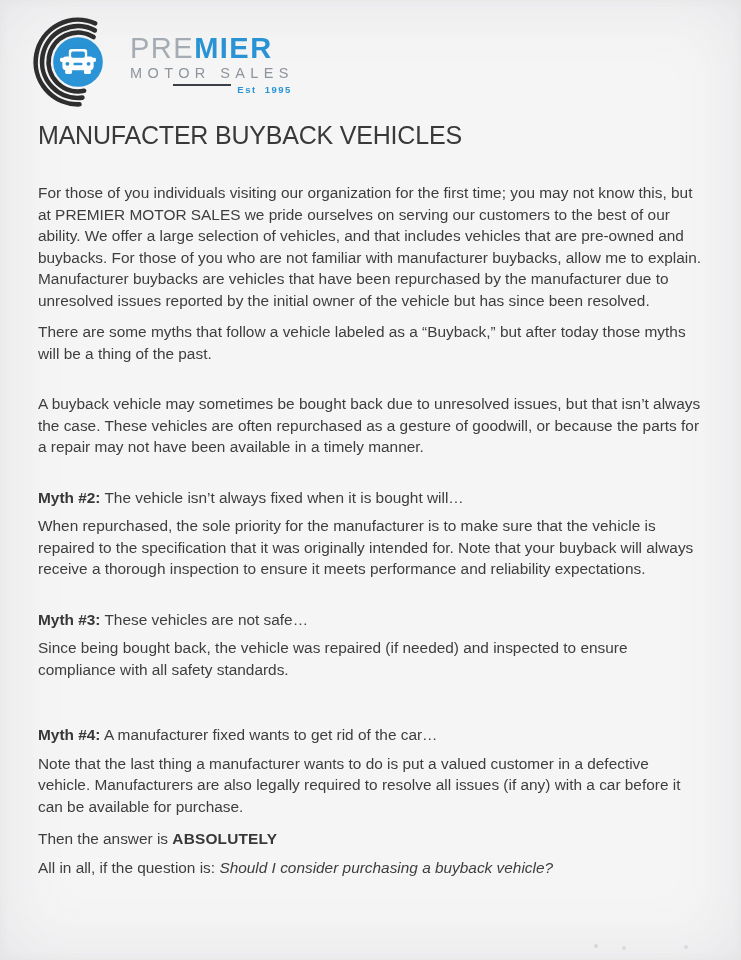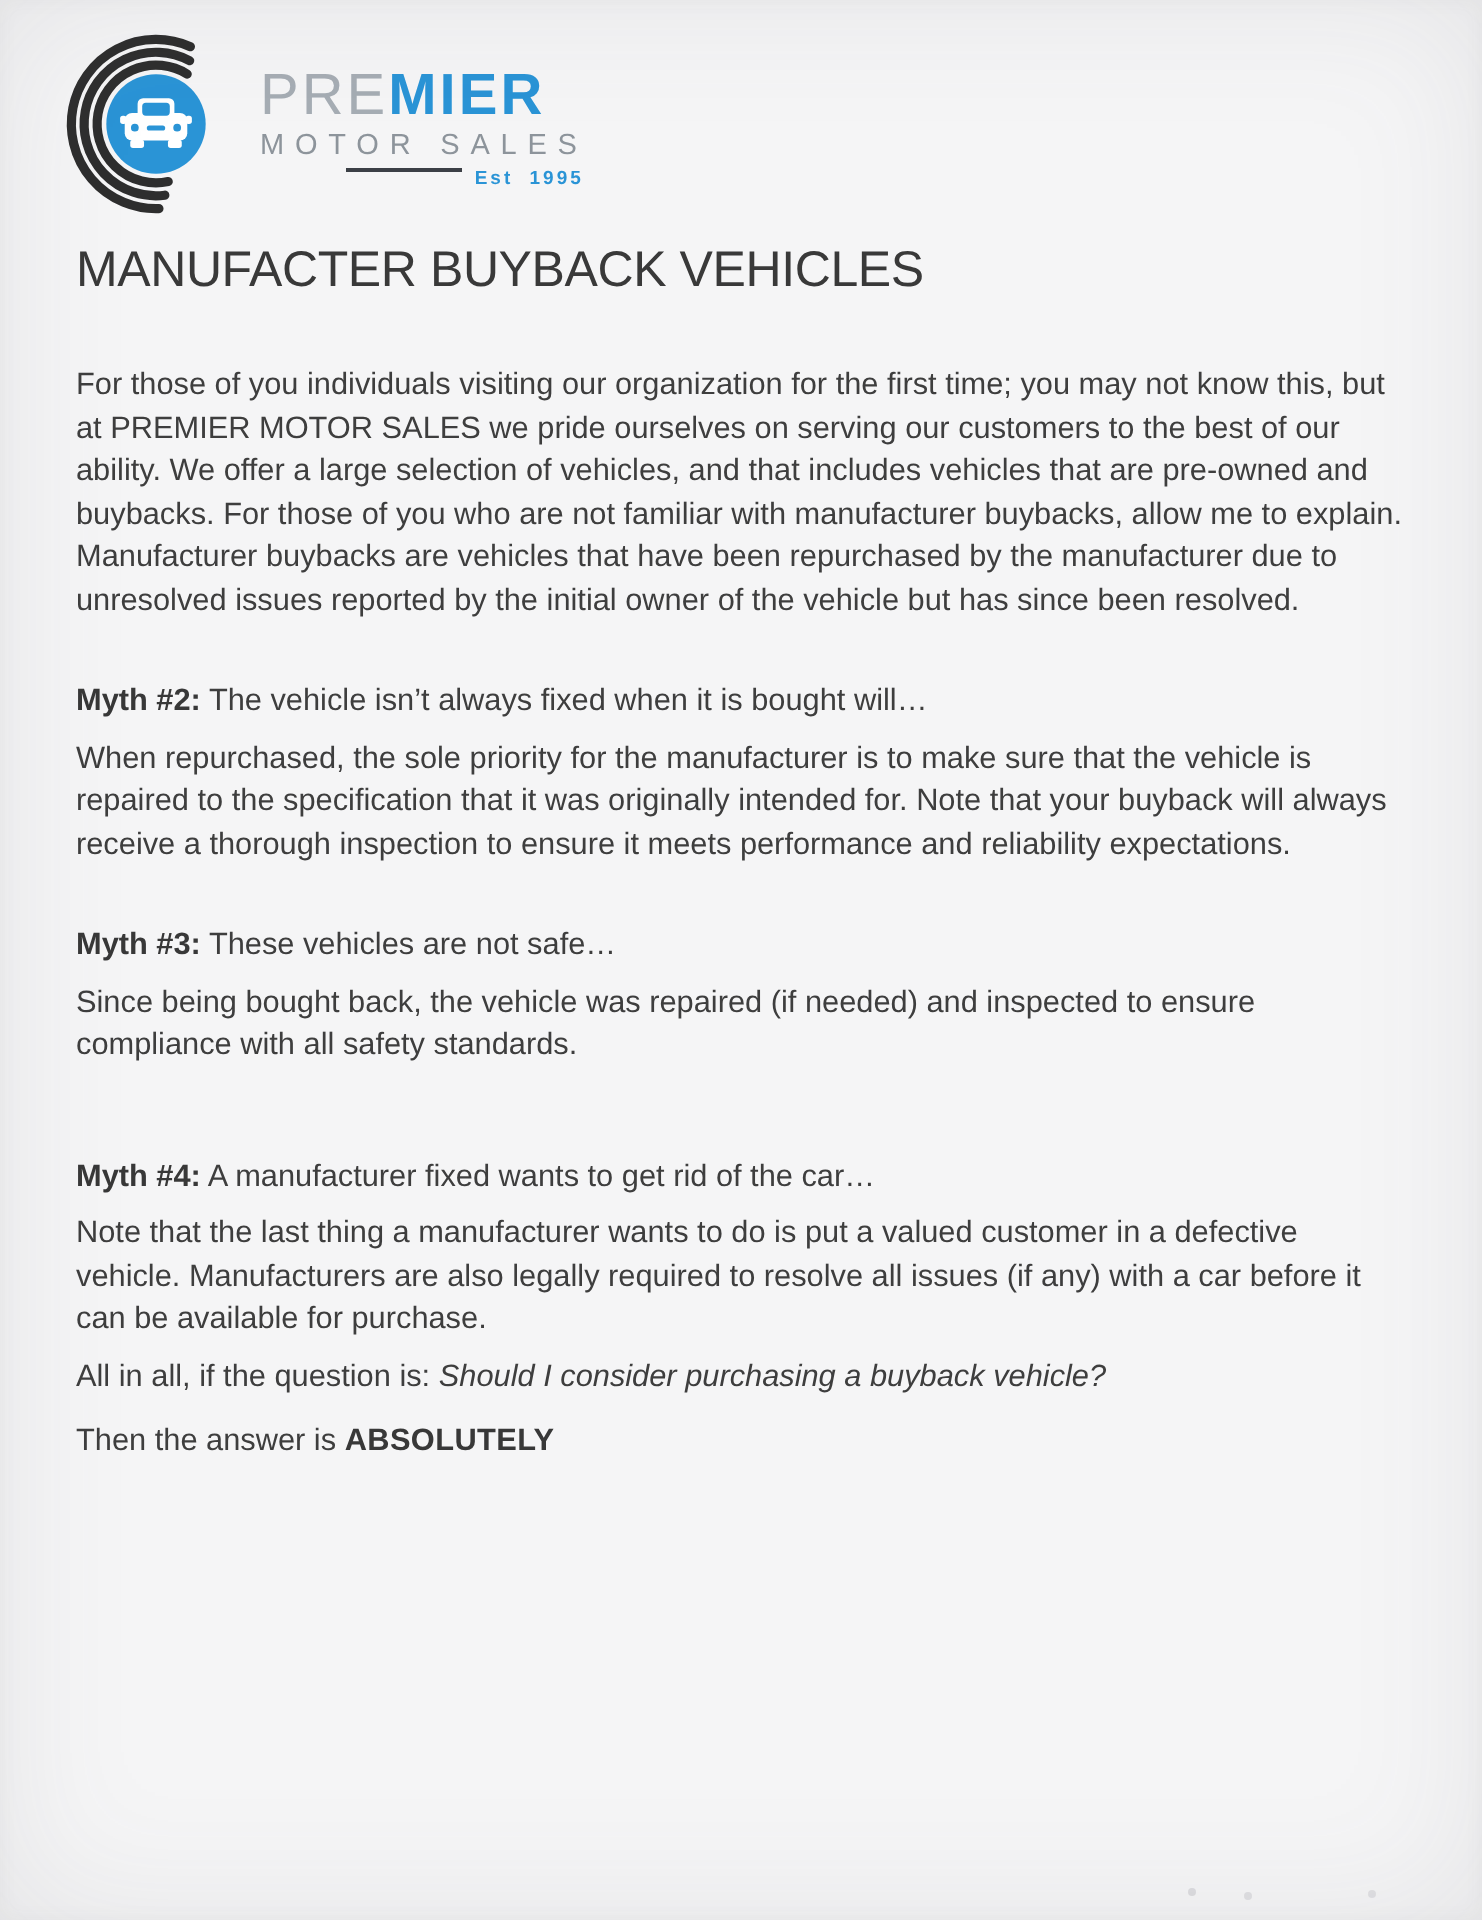--- a/index.html
+++ b/index.html
@@ -97,22 +97,24 @@
       <div class="est-line">
         <span class="est-rule"></span>
         <span class="est-text">Est 1995</span>
       </div>
     </div>
   </div>
 
   <h1>MANUFACTER BUYBACK VEHICLES</h1>
 
   <p class="body-text intro-1">For those of you individuals visiting our organization for the first time; you may not know this, but at PREMIER MOTOR SALES we pride ourselves on serving our customers to the best of our ability. We offer a large selection of vehicles, and that includes vehicles that are pre-owned and buybacks. For those of you who are not familiar with manufacturer buybacks, allow me to explain. Manufacturer buybacks are vehicles that have been repurchased by the manufacturer due to unresolved issues reported by the initial owner of the vehicle but has since been resolved.</p>
+  <p class="body-text intro-2">There are some myths that follow a vehicle labeled as a “Buyback,” but after today those myths will be a thing of the past.</p>
 
   <section class="myth">
+    <p class="body-text">A buyback vehicle may sometimes be bought back due to unresolved issues, but that isn’t always the case. These vehicles are often repurchased as a gesture of goodwill, or because the parts for a repair may not have been available in a timely manner.</p>
   </section>
 
   <section class="myth">
     <p class="myth-title">
       <b>Myth #2:</b>
       <span>The vehicle isn’t always fixed when it is bought will…</span>
     </p>
     <p class="body-text">When repurchased, the sole priority for the manufacturer is to make sure that the vehicle is repaired to the specification that it was originally intended for. Note that your buyback will always receive a thorough inspection to ensure it meets performance and reliability expectations.</p>
   </section>
 
@@ -125,26 +127,26 @@
   </section>
 
   <section class="myth myth-last">
     <p class="myth-title">
       <b>Myth #4:</b>
       <span>A manufacturer fixed wants to get rid of the car…</span>
     </p>
     <p class="body-text">Note that the last thing a manufacturer wants to do is put a valued customer in a defective vehicle. Manufacturers are also legally required to resolve all issues (if any) with a car before it can be available for purchase.</p>
   </section>
 
+  <p class="body-text answer-line">
+    <span>Then the answer is</span>
+    <b>ABSOLUTELY</b>
+  </p>
+
   <p class="body-text closing-line">
     <span>All in all, if the question is:</span>
     <i>Should I consider purchasing a buyback vehicle?</i>
-  </p>
-
-  <p class="body-text answer-line">
-    <span>Then the answer is</span>
-    <b>ABSOLUTELY</b>
   </p>
 
 </div>
 
 <div class="artifact"></div>
 <div class="vignette"></div>
 
 </body></html>

